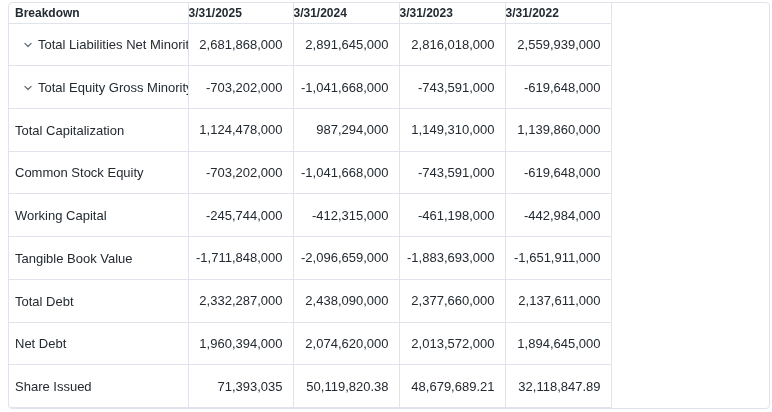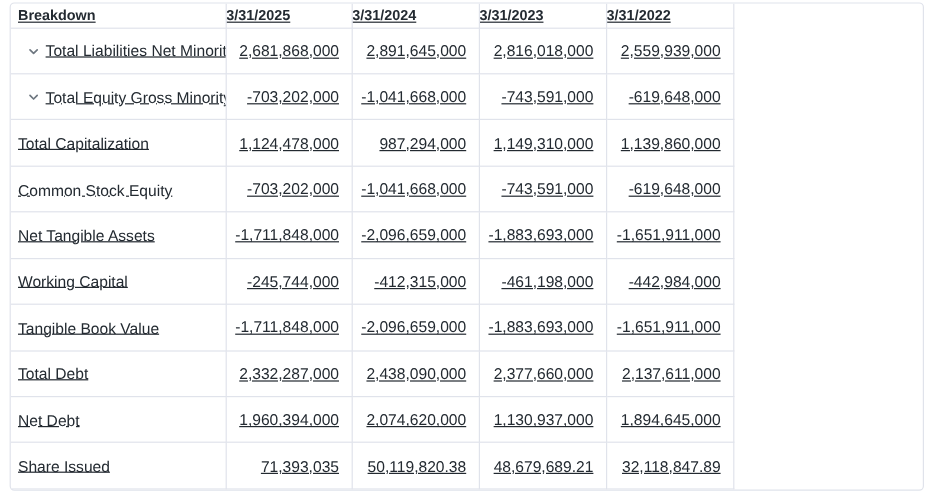--- a/index.html
+++ b/index.html
@@ -21,21 +21,20 @@
   .panel {
     position: absolute;
     left: 8px;
     top: 2px;
     width: 762px;
     height: 407px;
     border: 1px solid var(--border);
     border-radius: 4px;
     background: var(--bg);
     overflow: hidden;
-    text-decoration: underline;
   }
   table.fin-table {
     border-collapse: collapse;
     table-layout: fixed;
     width: 602px;
     height: 405px;
   }
   .fin-table th, .fin-table td {
     border-bottom: 1px solid var(--border);
     border-right: 1px solid var(--border);
@@ -135,27 +134,20 @@
           <td class="num-cell">1,139,860,000</td>
         </tr>
         <tr>
           <td class="label-cell"><span class="row-label">Common Stock Equity</span></td>
           <td class="num-cell">-703,202,000</td>
           <td class="num-cell">-1,041,668,000</td>
           <td class="num-cell">-743,591,000</td>
           <td class="num-cell">-619,648,000</td>
         </tr>
         <tr>
-          <td class="label-cell"><span class="row-label">Net Tangible Assets</span></td>
-          <td class="num-cell">-1,711,848,000</td>
-          <td class="num-cell">-2,096,659,000</td>
-          <td class="num-cell">-1,883,693,000</td>
-          <td class="num-cell">-1,651,911,000</td>
-        </tr>
-        <tr>
           <td class="label-cell"><span class="row-label">Working Capital</span></td>
           <td class="num-cell">-245,744,000</td>
           <td class="num-cell">-412,315,000</td>
           <td class="num-cell">-461,198,000</td>
           <td class="num-cell">-442,984,000</td>
         </tr>
         <tr>
           <td class="label-cell"><span class="row-label">Tangible Book Value</span></td>
           <td class="num-cell">-1,711,848,000</td>
           <td class="num-cell">-2,096,659,000</td>
@@ -166,21 +158,21 @@
           <td class="label-cell"><span class="row-label">Total Debt</span></td>
           <td class="num-cell">2,332,287,000</td>
           <td class="num-cell">2,438,090,000</td>
           <td class="num-cell">2,377,660,000</td>
           <td class="num-cell">2,137,611,000</td>
         </tr>
         <tr>
           <td class="label-cell"><span class="row-label">Net Debt</span></td>
           <td class="num-cell">1,960,394,000</td>
           <td class="num-cell">2,074,620,000</td>
-          <td class="num-cell">1,130,937,000</td>
+          <td class="num-cell">2,013,572,000</td>
           <td class="num-cell">1,894,645,000</td>
         </tr>
         <tr>
           <td class="label-cell"><span class="row-label">Share Issued</span></td>
           <td class="num-cell">71,393,035</td>
           <td class="num-cell">50,119,820.38</td>
           <td class="num-cell">48,679,689.21</td>
           <td class="num-cell">32,118,847.89</td>
         </tr>
       </tbody>

